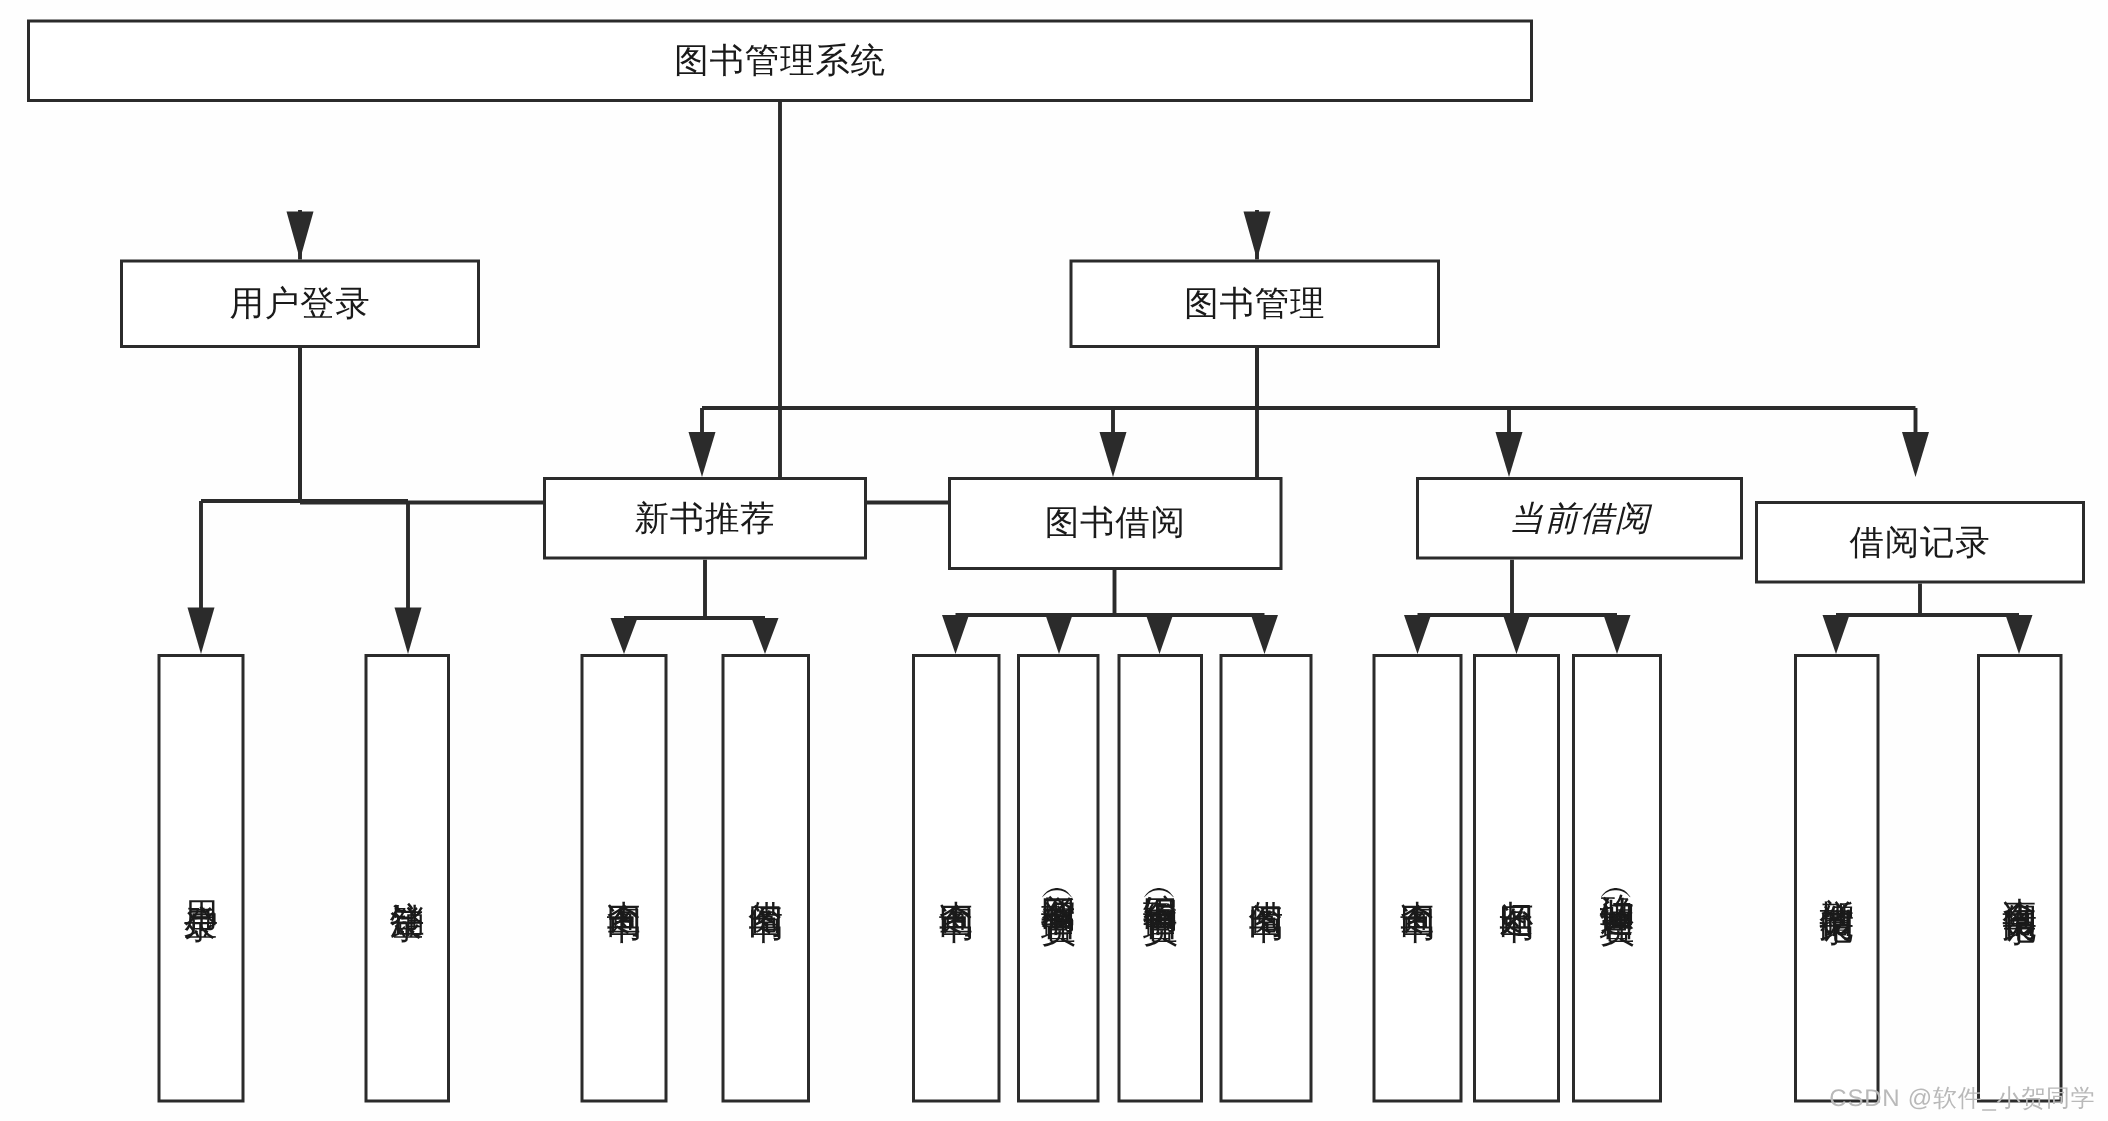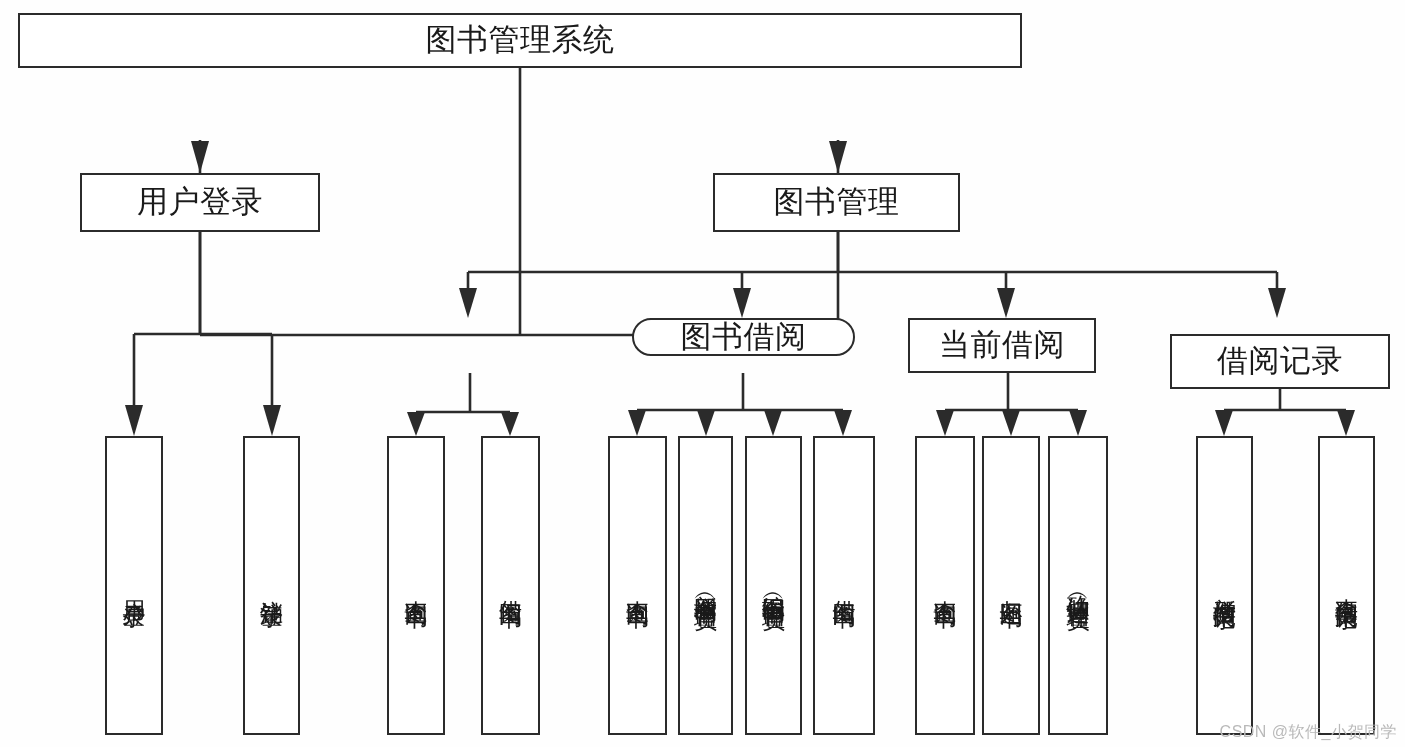--- a/index.html
+++ b/index.html
@@ -23,21 +23,21 @@
   .node-box {
     position: absolute;
     box-sizing: border-box;
     background: #ffffff;
     border: 2.5px solid #2b2b2b;
     display: flex;
     align-items: center;
     justify-content: center;
   }
   .node-label-h {
-    font-size: 31px;
+    font-size: 23px;
     color: #1a1a1a;
     letter-spacing: 0.5px;
     line-height: 1.1;
     white-space: nowrap;
     text-align: left;
   }
   .node-box.leaf {
     align-items: center;
     justify-content: center;
     padding: 4px 0;
@@ -142,24 +142,27 @@
     <span class="node-label-h">图书管理系统</span>
   </div>
 
   <div class="node-box" id="node-l2-0" style="left: 80px; top: 173px; width: 240px; height: 59px;">
     <span class="node-label-h">用户登录</span>
   </div>
   <div class="node-box" id="node-l2-1" style="left: 713px; top: 173px; width: 247px; height: 59px;">
     <span class="node-label-h">图书管理</span>
   </div>
 
-  <div class="node-box" id="node-l3-1" style="left: 632px; top: 318px; width: 223px; height: 38px; border-radius: 19px;">
+  <div class="node-box" id="node-l3-0" style="left: 362px; top: 318px; width: 216px; height: 55px;">
+    <span class="node-label-h">新书推荐</span>
+  </div>
+  <div class="node-box" id="node-l3-1" style="left: 632px; top: 318px; width: 223px; height: 62px;">
     <span class="node-label-h">图书借阅</span>
   </div>
-  <div class="node-box" id="node-l3-2" style="left: 908px; top: 318px; width: 188px; height: 55px;">
+  <div class="node-box" id="node-l3-2" style="left: 944px; top: 318px; width: 218px; height: 55px; font-style: italic;">
     <span class="node-label-h">当前借阅</span>
   </div>
   <div class="node-box" id="node-l3-3" style="left: 1170px; top: 318px; width: 220px; height: 55px; margin-top: 16px;">
     <span class="node-label-h">借阅记录</span>
   </div>
 
   <div class="node-box leaf" id="node-leaf-0" style="left: 105px; top: 436px; width: 58px; height: 299px;">
     <span class="node-label-v">用户登录</span>
   </div>
   <div class="node-box leaf" id="node-leaf-1" style="left: 243px; top: 436px; width: 57px; height: 299px;">

